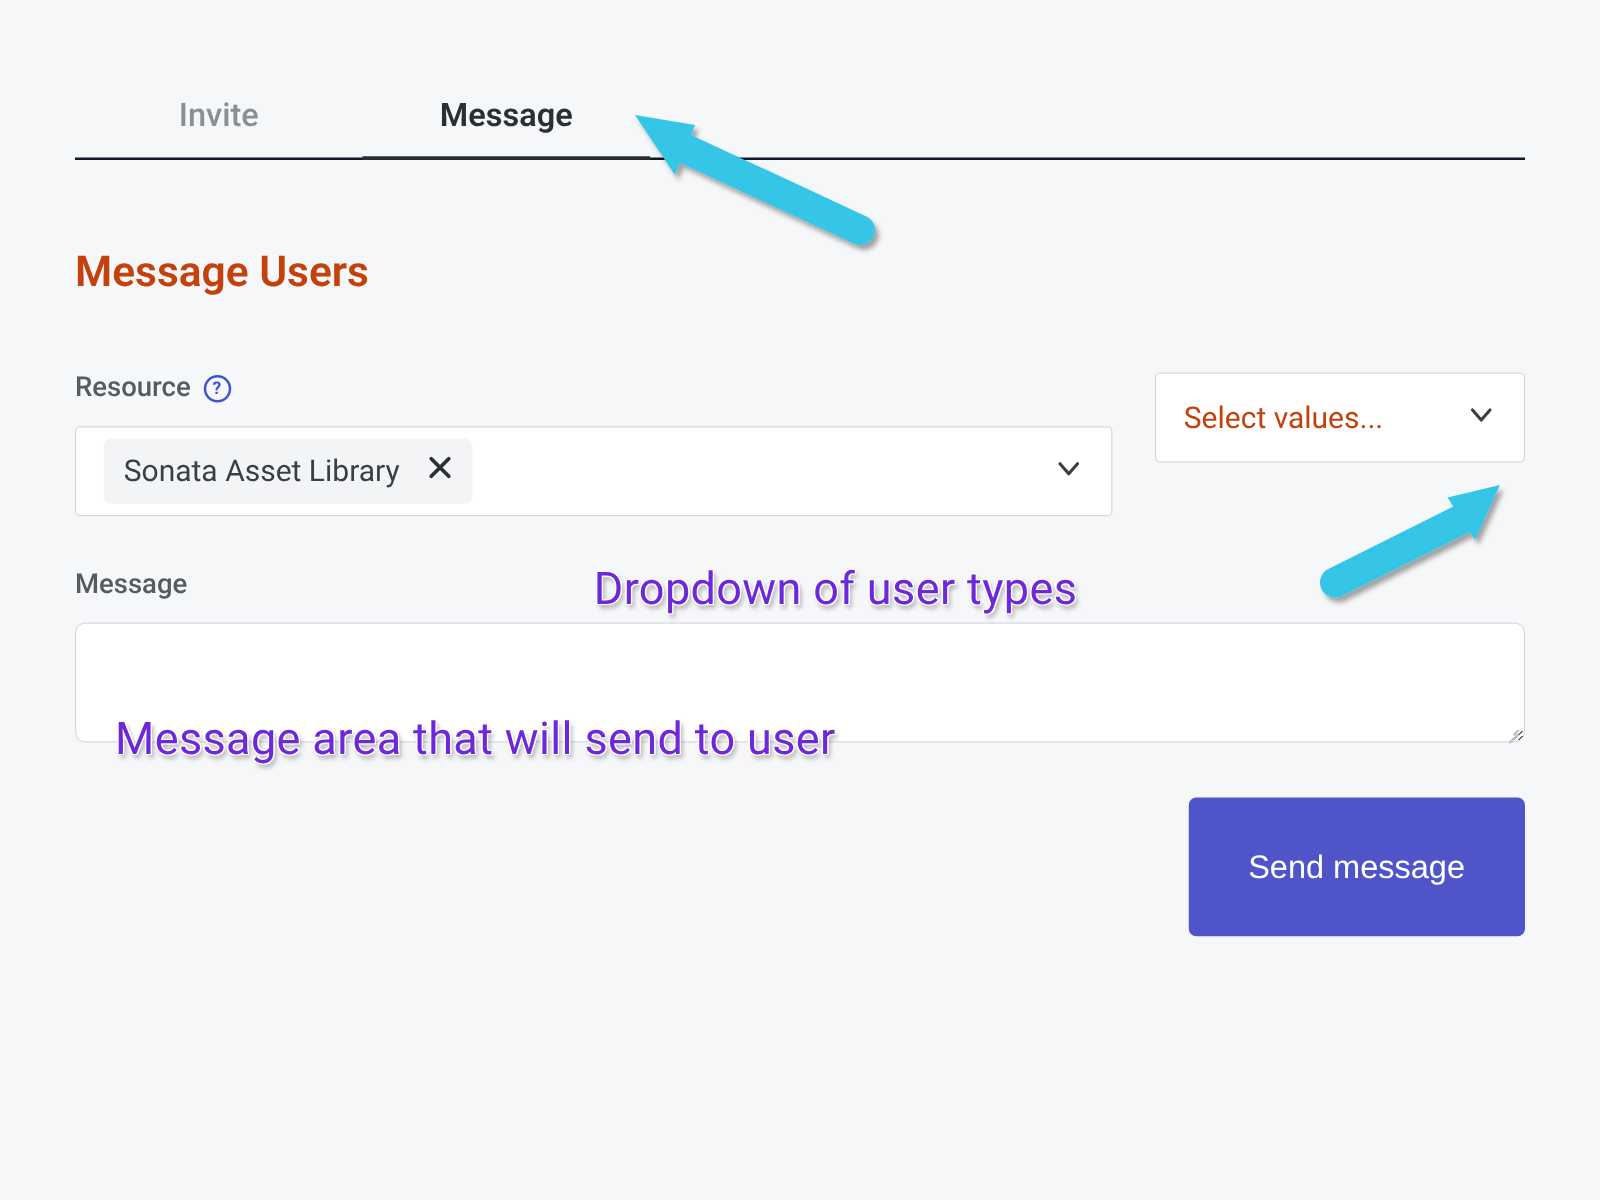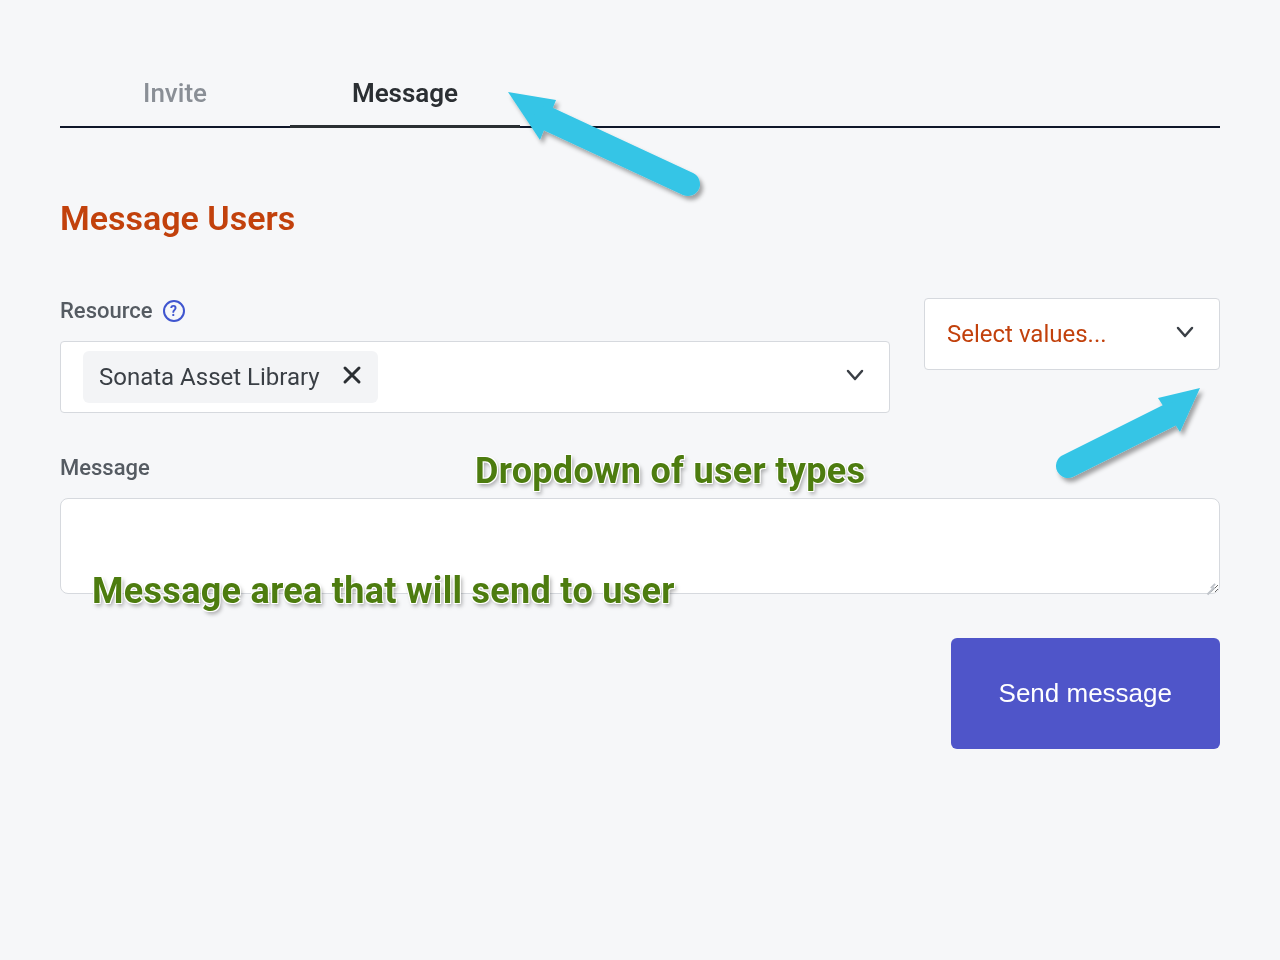--- a/index.html
+++ b/index.html
@@ -141,22 +141,22 @@
     
     .annotation-svg {
       position: absolute;
       left: 0; top: 0;
       width: 1280px; height: 960px;
       pointer-events: none;
     }
     .callout {
       position: absolute;
       font-size: 36px;
-      font-weight: 700;
-      color: #4d7c0f;
+      font-weight: 400;
+      color: #6d28d9;
       text-shadow:
         -1px -1px 0 #fff, 1px -1px 0 #fff, -1px 1px 0 #fff, 1px 1px 0 #fff,
         2px 3px 4px rgba(0,0,0,0.35);
       letter-spacing: 0.3px;
       pointer-events: none;
     }
     .callout-1 { left: 475px; top: 450px; }
     .callout-2 { left: 92px; top: 570px; }
     
     .textarea-wrap { position: relative; }

